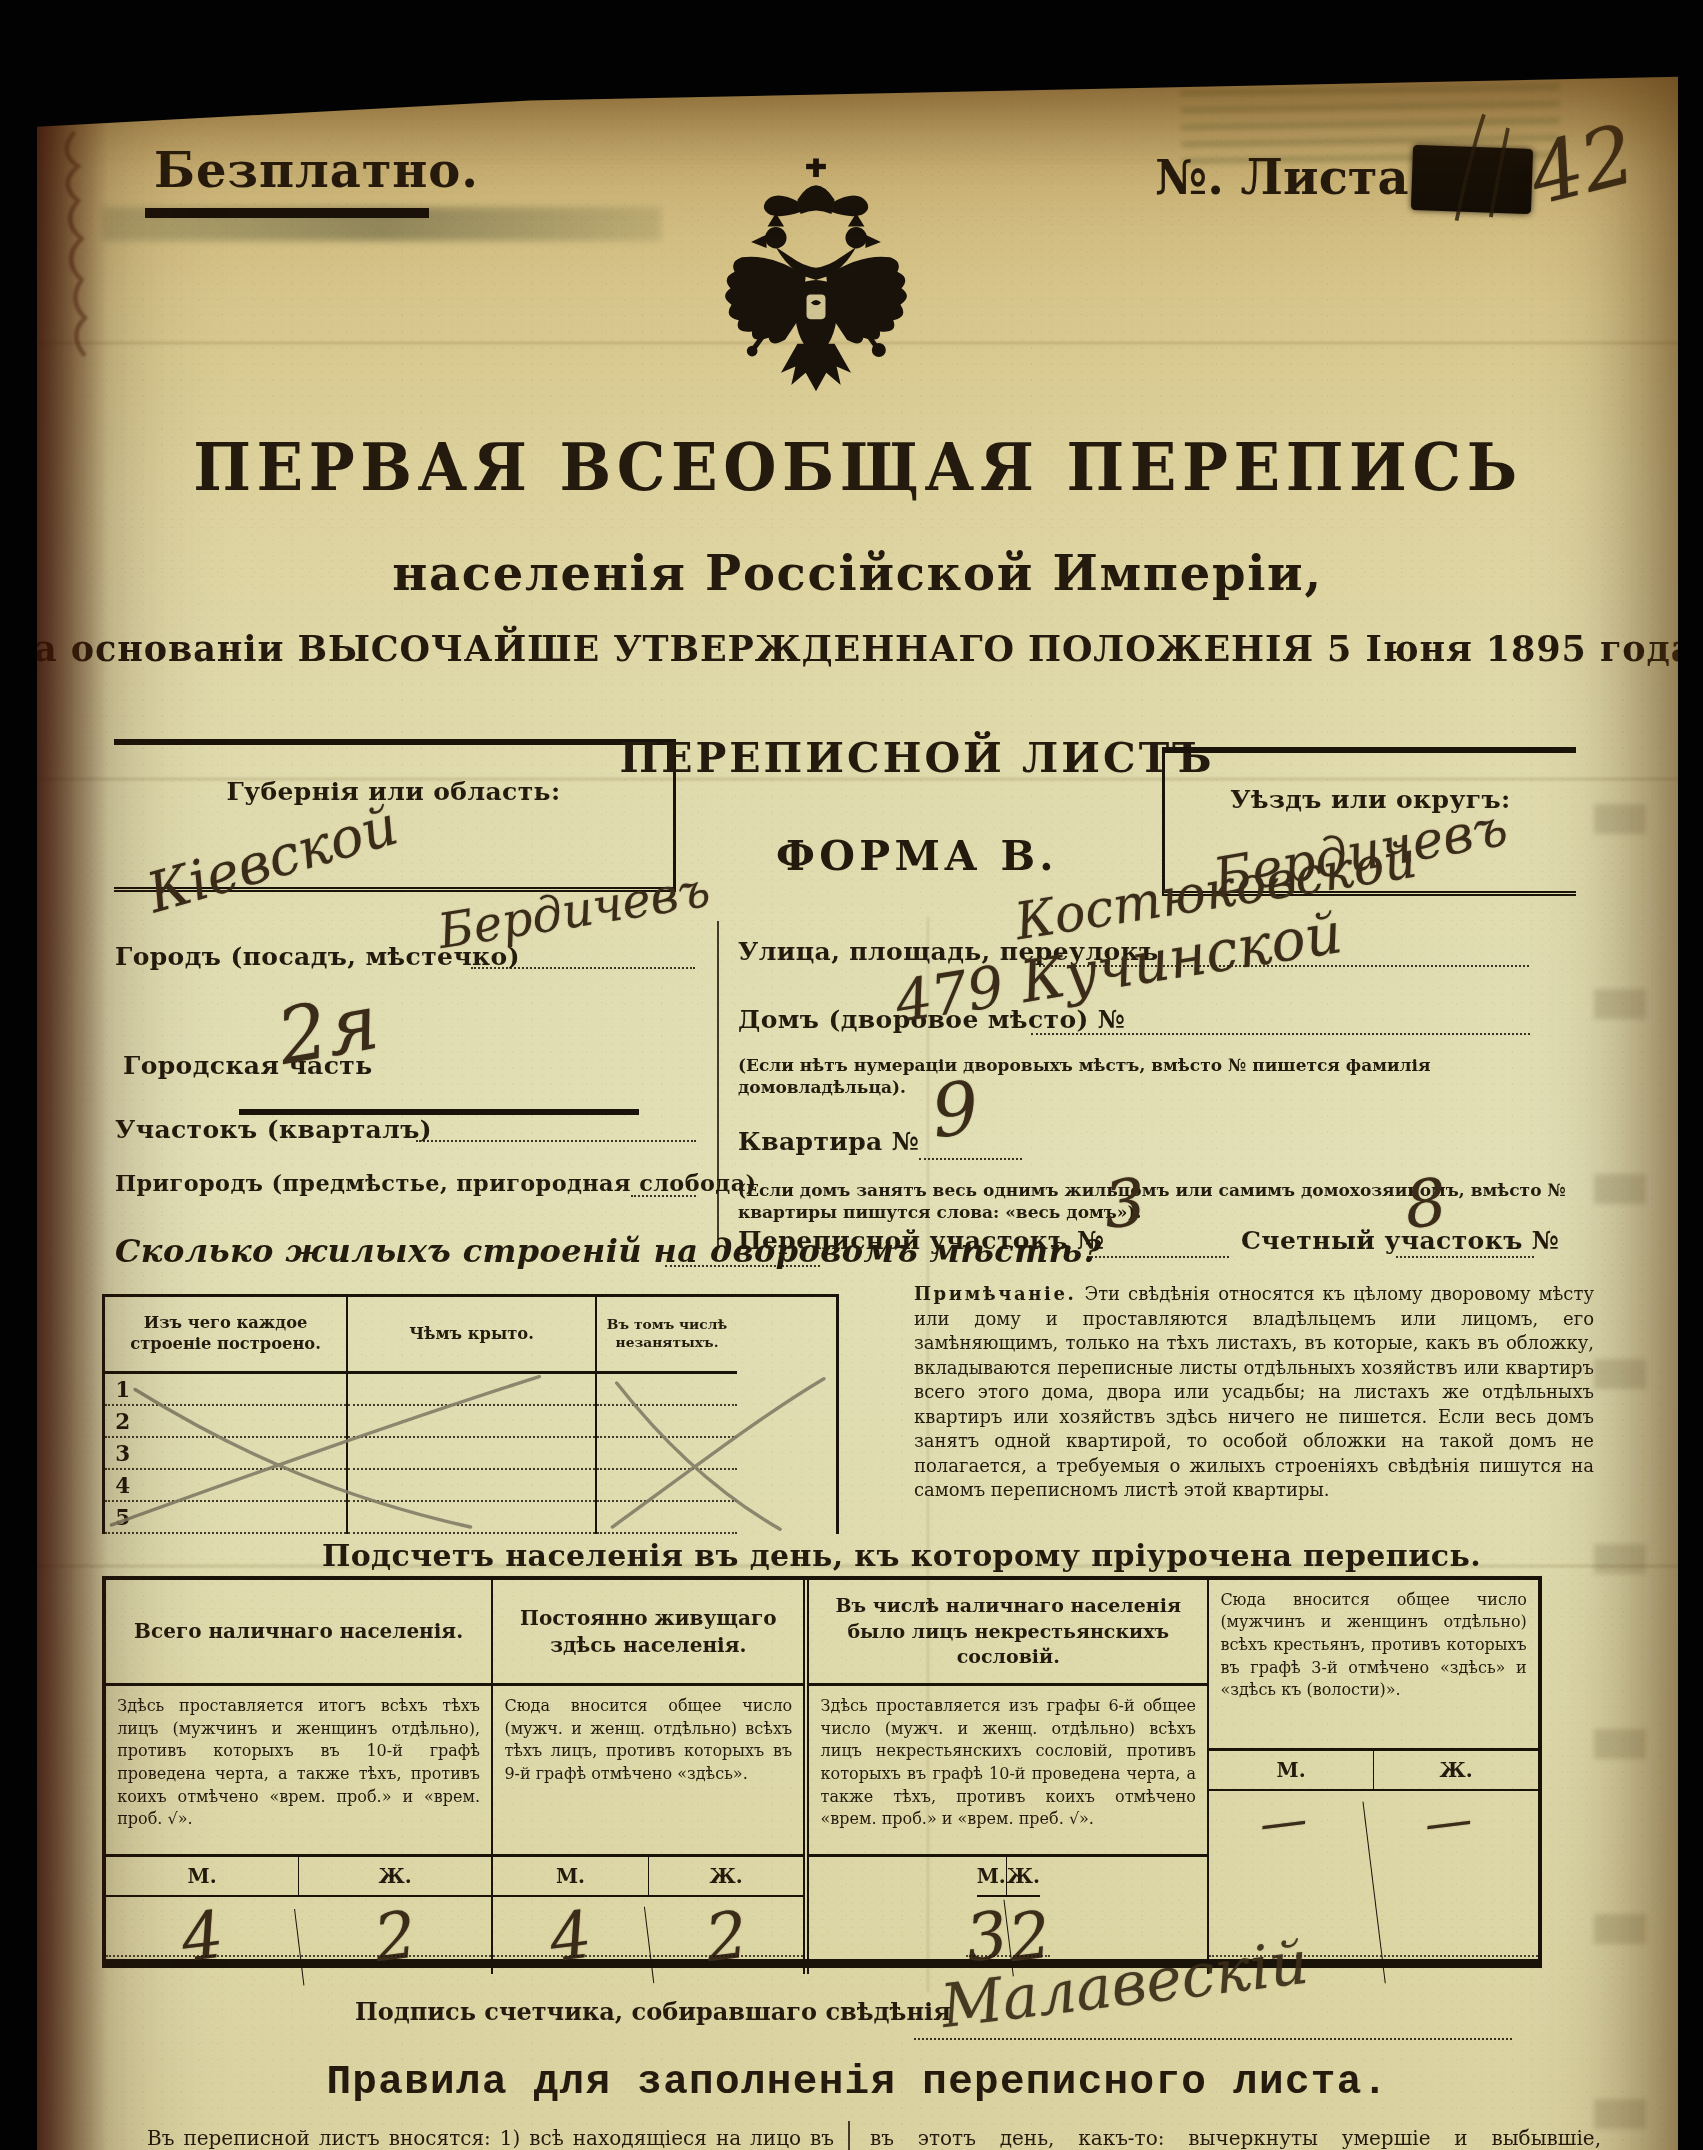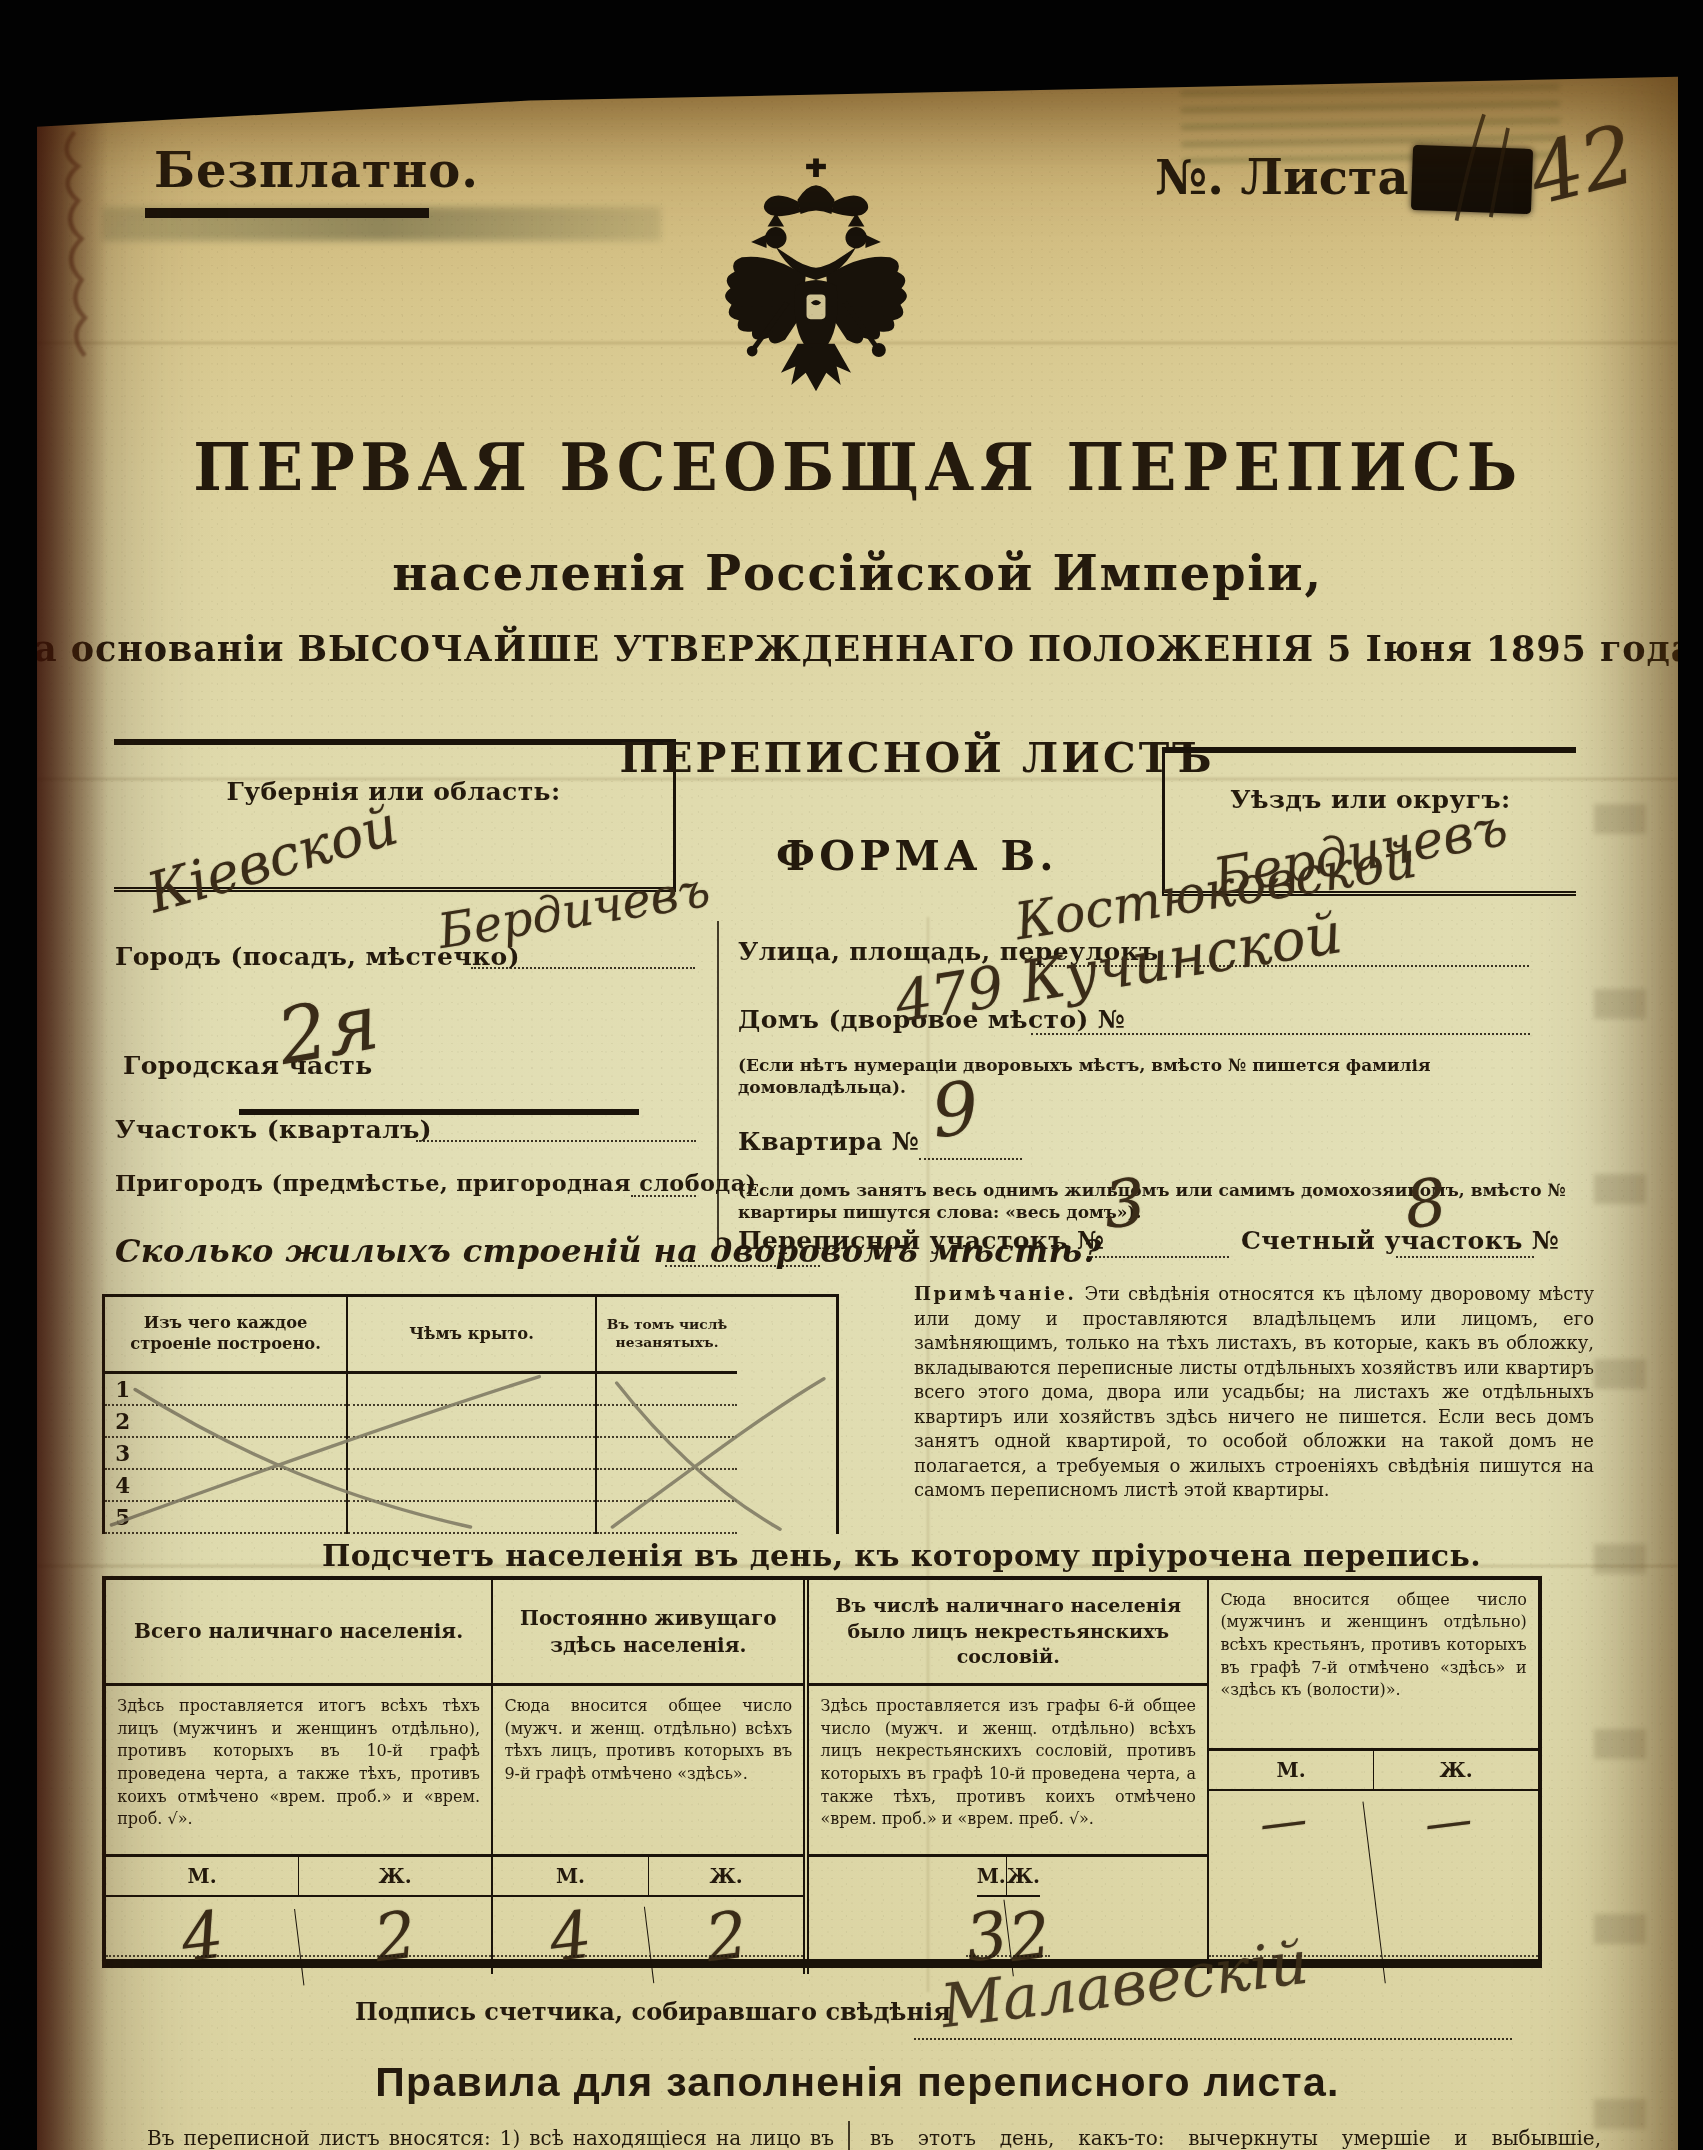--- a/index.html
+++ b/index.html
@@ -77,21 +77,21 @@
   .ctmj span{flex:1;display:flex;align-items:center;justify-content:center;font-weight:700;font-size:20px;}
   .ctmj span:last-child{border-left:1.7px solid #1a130a;}
   .ctvals{flex:1;display:flex;position:relative;}
   .ctvals span{flex:1;display:flex;align-items:flex-start;justify-content:center;padding-top:1.7px;
                font-size:65px;transform:rotate(-7deg);}
   .ctvals span:last-child{border-left:1.7px solid #1a130a;}
   .ctvals::after{content:"";position:absolute;left:0;right:0;bottom:17px;
                border-bottom:2.6px dotted rgba(27,19,8,.75);}
   
   .siglbl{font-weight:700;font-size:24px;white-space:nowrap;}
-  .rtitle{font-family:Liberation Sans, sans-serif;font-weight:700;font-size:41px;
+  .rtitle{font-family:Liberation Mono, monospace;font-weight:700;font-size:41px;
           letter-spacing:1.3px;white-space:nowrap;}
   .rcol{font-size:20px;line-height:27px;text-align:justify;}
   .rcol p{margin:0;text-indent:40px;}
   .rcol .noindent{text-indent:0;}
 </style>
 </head>
 <body>
 
 <div class="stage">
   <div class="paper">
@@ -287,21 +287,21 @@
         <div class="ctmj">
           <span>М.</span>
           <span>Ж.</span>
         </div>
         <div class="ctvals">
           <span class="hw">3</span>
           <span class="hw">2</span>
         </div>
       </div>
       <div class="ctcol">
-        <div class="ctdesc">Сюда вносится общее число (мужчинъ и женщинъ отдѣльно) всѣхъ крестьянъ, противъ которыхъ въ графѣ 7-й отмѣчено «здѣсь» и «здѣсь къ (волости)».</div>
+        <div class="ctdesc">Сюда вносится общее число (мужчинъ и женщинъ отдѣльно) всѣхъ крестьянъ, противъ которыхъ въ графѣ 3-й отмѣчено «здѣсь» и «здѣсь къ (волости)».</div>
         <div class="ctmj">
           <span>М.</span>
           <span>Ж.</span>
         </div>
         <div class="ctvals">
           <span class="hw" style="font-size:47px;">—</span>
           <span class="hw" style="font-size:47px;">—</span>
         </div>
       </div>
     </div>

